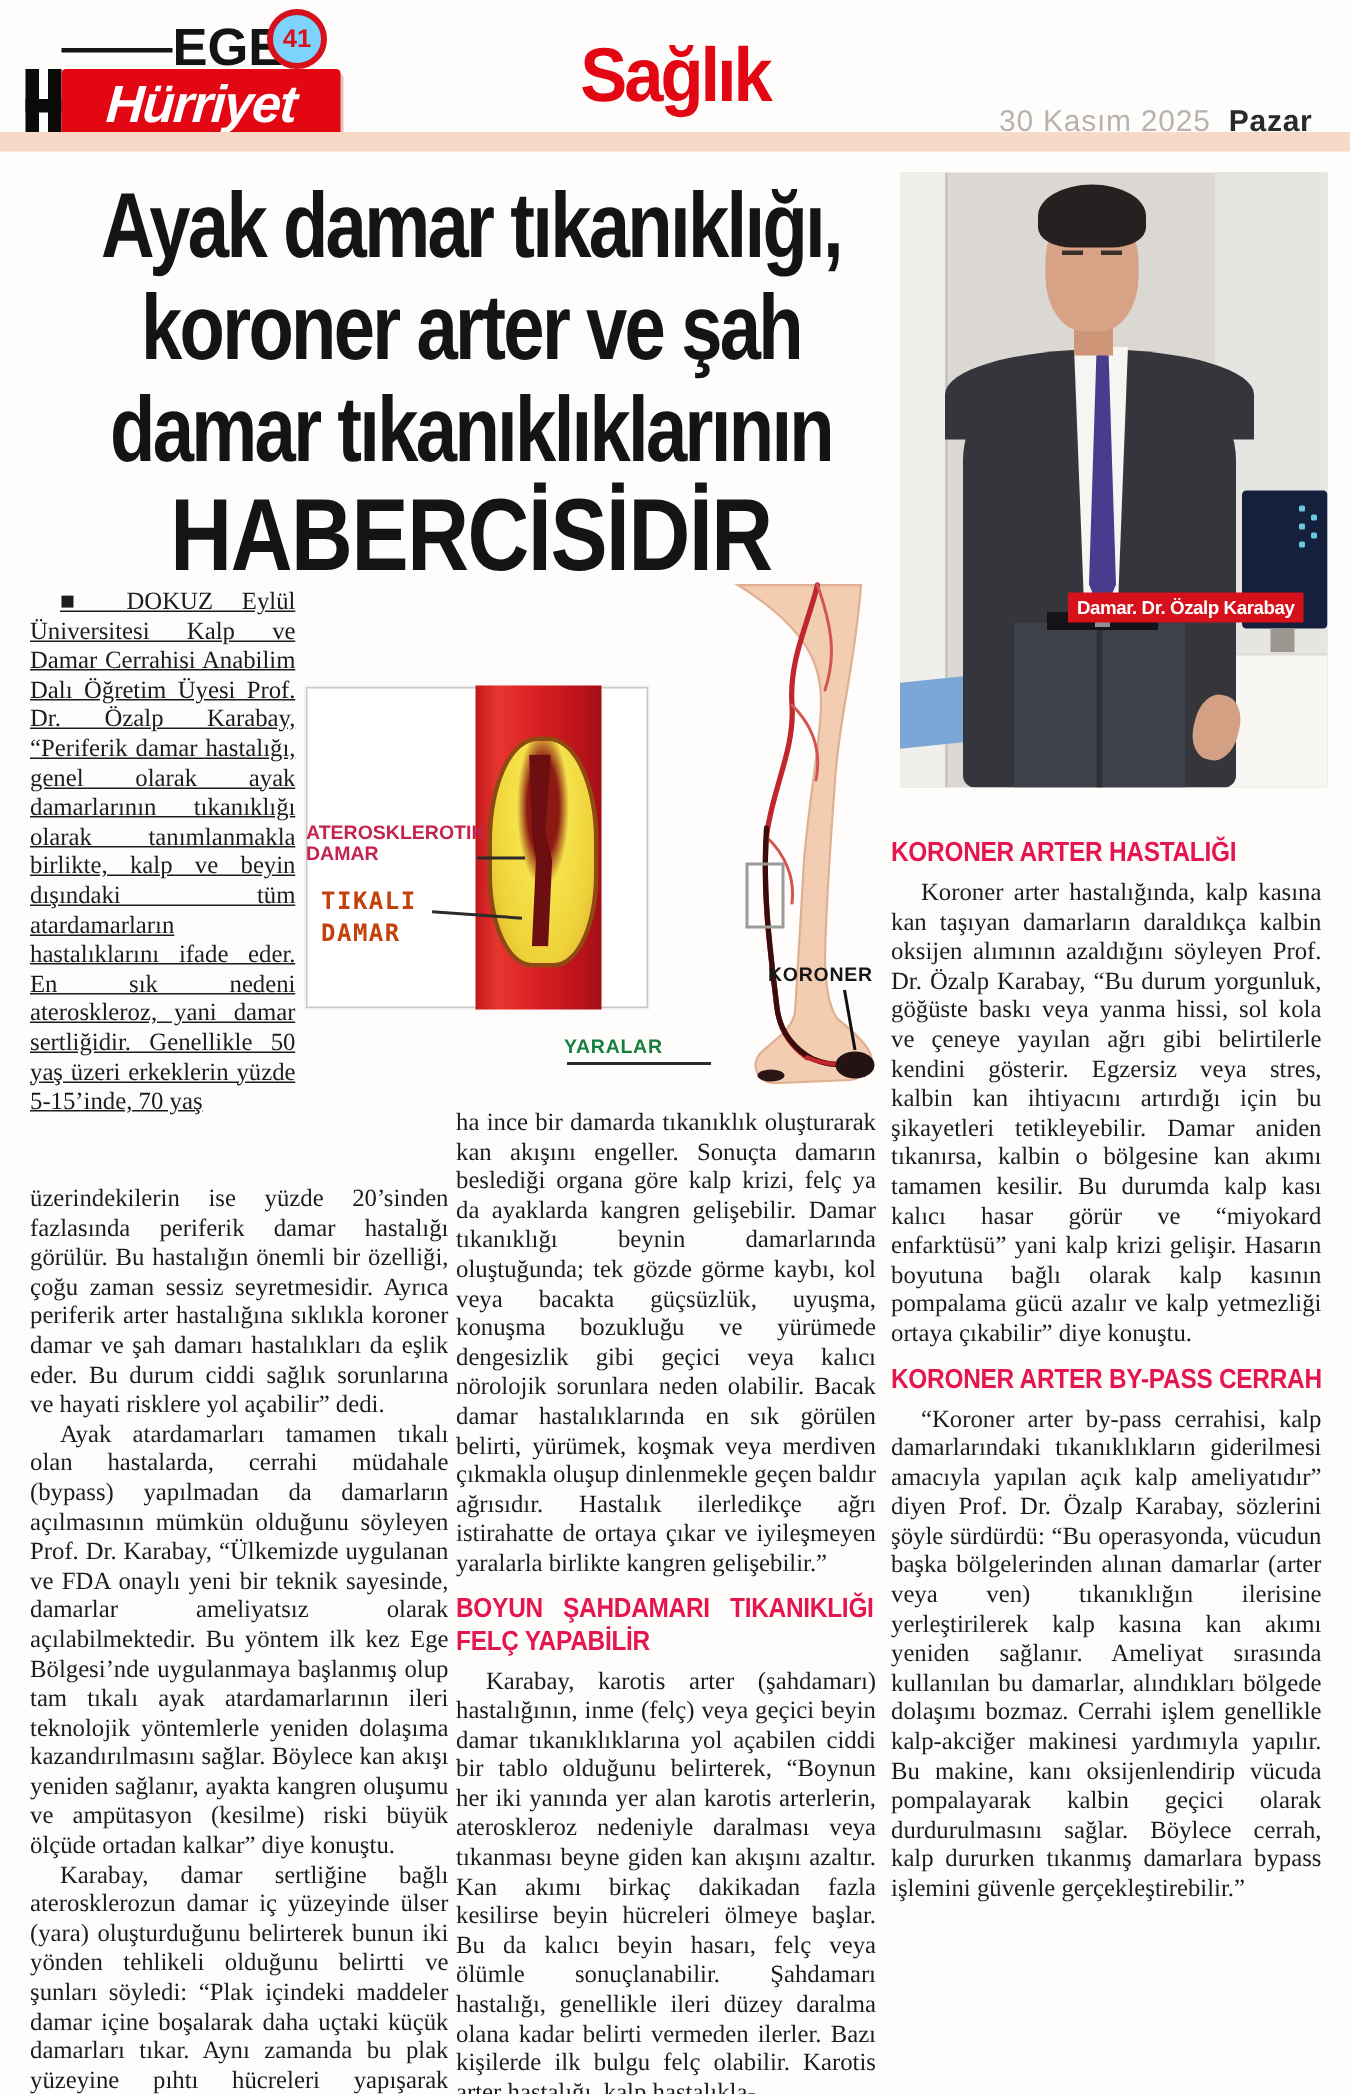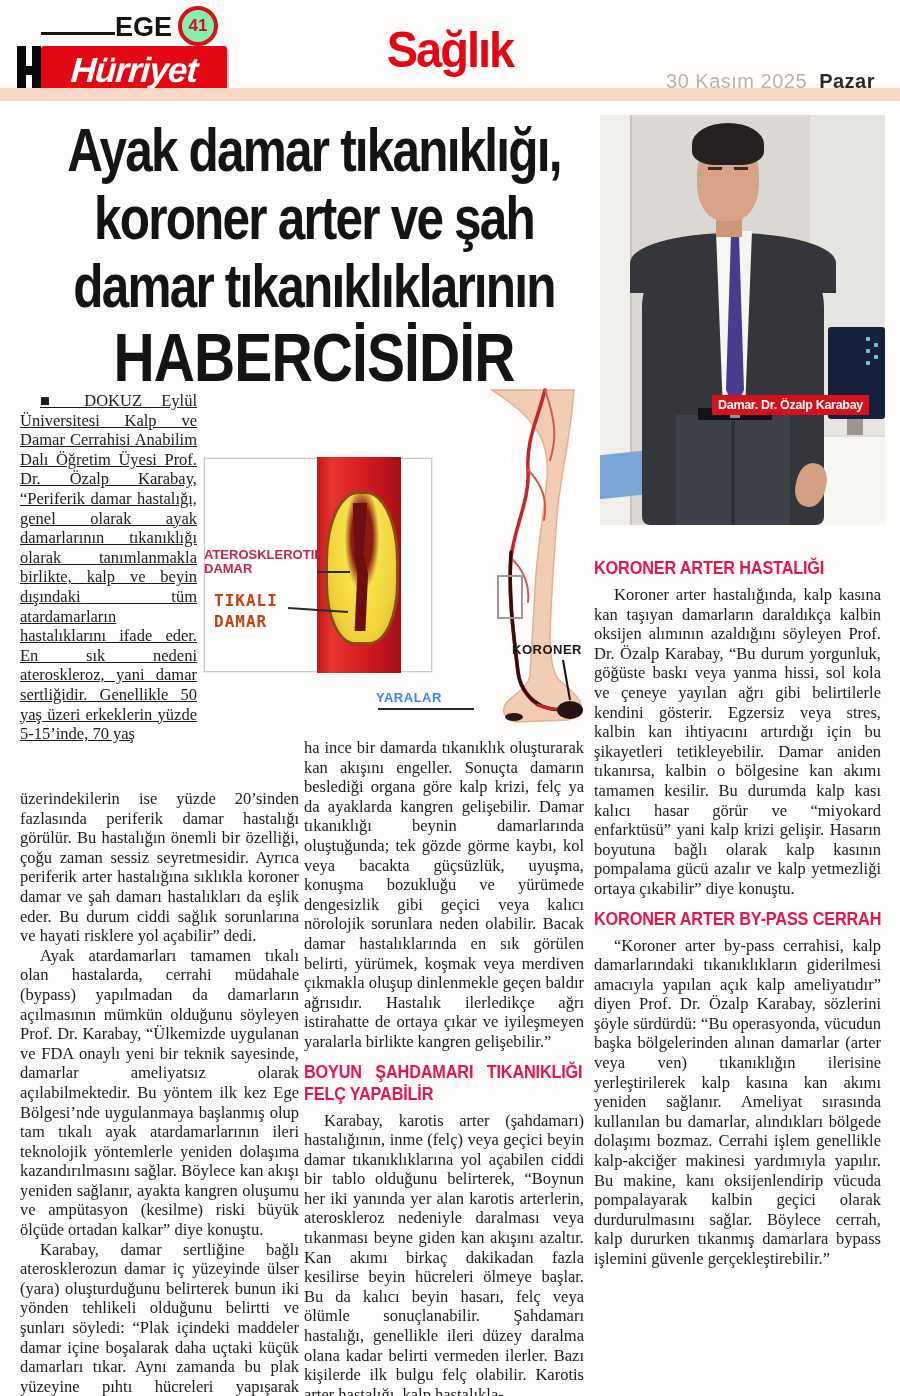--- a/index.html
+++ b/index.html
@@ -2,24 +2,24 @@
 <html lang="tr"><head>
 <meta charset="utf-8">
 <style>
   html,body{margin:0;padding:0;background:#ffffff;}
   #page{position:relative;width:900px;height:1396px;background:#fffdfb;overflow:hidden;
         font-family:"Liberation Serif",serif;color:#1c1c1c;}
   
   .masthead{position:absolute;left:15px;top:8px;width:215px;height:84px;}
   .hbar{position:absolute;background:#0a0a0a;}
   .edition{position:absolute;left:100px;top:4px;font-family:"Liberation Sans",sans-serif;
-           font-weight:900;font-size:27px;color:#141414;letter-spacing:0;}
+           font-weight:900;font-size:35px;color:#141414;letter-spacing:0;}
   .edition-rule{position:absolute;left:26px;top:24px;width:74px;height:3px;background:#141414;}
   .badge{position:absolute;left:163px;top:-2px;width:32px;height:32px;border:4px solid #d6111b;
-         border-radius:50%;background:#86efac;color:#d6111b;font-family:"Liberation Sans",sans-serif;
+         border-radius:50%;background:#7dd3fc;color:#d6111b;font-family:"Liberation Sans",sans-serif;
          font-weight:900;font-size:17px;display:flex;align-items:center;justify-content:center;}
   .redbox{position:absolute;left:26px;top:38px;width:186px;height:48px;background:#e30613;
           border-radius:3px;display:flex;align-items:center;justify-content:center;
           box-shadow:2px 3px 0 rgba(140,20,20,.25);}
   .redbox .word{font-family:"Liberation Sans",sans-serif;font-weight:900;font-style:italic;
           font-size:35px;color:#fff;letter-spacing:-1px;transform:skewX(-4deg);}
   .section-logo{position:absolute;left:362px;top:22px;width:176px;text-align:center;
           font-family:"Liberation Sans",sans-serif;font-weight:900;font-size:47px;color:#e30613;
           letter-spacing:-2px;transform:scaleY(1.08);}
   .dateline{position:absolute;right:25px;top:50px;font-family:"Liberation Sans",sans-serif;
@@ -76,21 +76,21 @@
           clip-path:polygon(10% 0,90% 0,70% 40%,95% 55%,80% 100%,20% 100%,35% 55%,20% 40%);}
   .lbl-plaque{position:absolute;left:4px;top:160px;width:118px;color:#c42350;
           font-family:"Liberation Sans",sans-serif;font-weight:900;font-size:13px;line-height:14px;}
   .ln-plaque{position:absolute;left:118px;top:183px;width:32px;height:2px;background:#2b2b2b;}
   .lbl-blocked{position:absolute;left:14px;top:202px;width:96px;color:#c2410c;
           font-family:"DejaVu Sans Mono",monospace;font-weight:700;font-size:16px;line-height:21px;letter-spacing:1px;}
   .ln-blocked{position:absolute;left:88px;top:221px;width:60px;height:2px;background:#2b2b2b;transform:rotate(4deg);}
   .legsvg{position:absolute;left:250px;top:0px;width:150px;height:344px;}
   .lbl-gangrene{position:absolute;left:312px;top:254px;color:#161616;
           font-family:"Liberation Sans",sans-serif;font-weight:900;font-size:13px;letter-spacing:.5px;}
-  .lbl-wounds{position:absolute;left:176px;top:302px;color:#3b82f6;
+  .lbl-wounds{position:absolute;left:176px;top:302px;color:#15803d;
           font-family:"Liberation Sans",sans-serif;font-weight:900;font-size:13px;letter-spacing:.5px;}
   .ln-wounds{position:absolute;left:178px;top:320px;width:96px;height:2px;background:#2b2b2b;}
   
   .colblock{position:absolute;overflow:hidden;font-size:16.5px;line-height:19.6px;text-align:justify;}
   .colblock p{margin:0;}
   .colblock p.ind{text-indent:20px;}
   .subhead{font-family:"Liberation Sans",sans-serif;font-weight:900;color:#e5164e;
            font-size:18.5px;line-height:22px;letter-spacing:-0.2px;margin:9px 0 6px 0;
            transform:scaleX(.88);transform-origin:left top;width:113%;}
   .subhead.nowrap{white-space:nowrap;}

